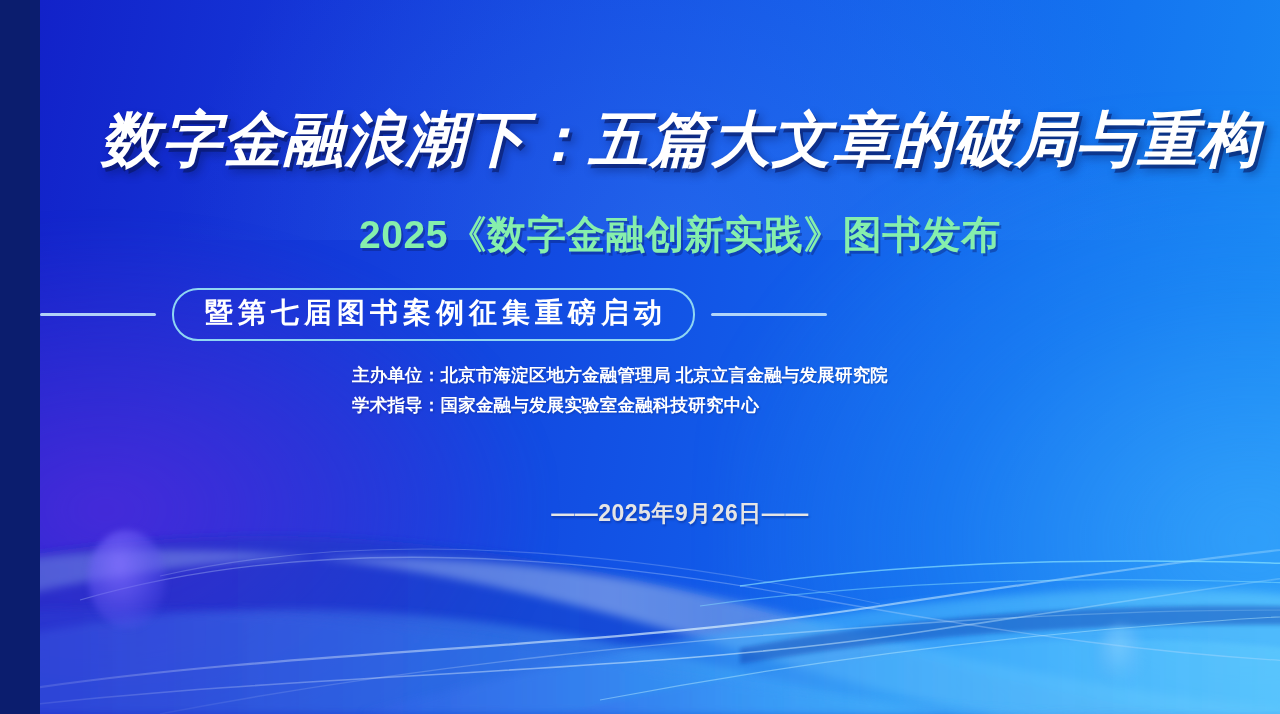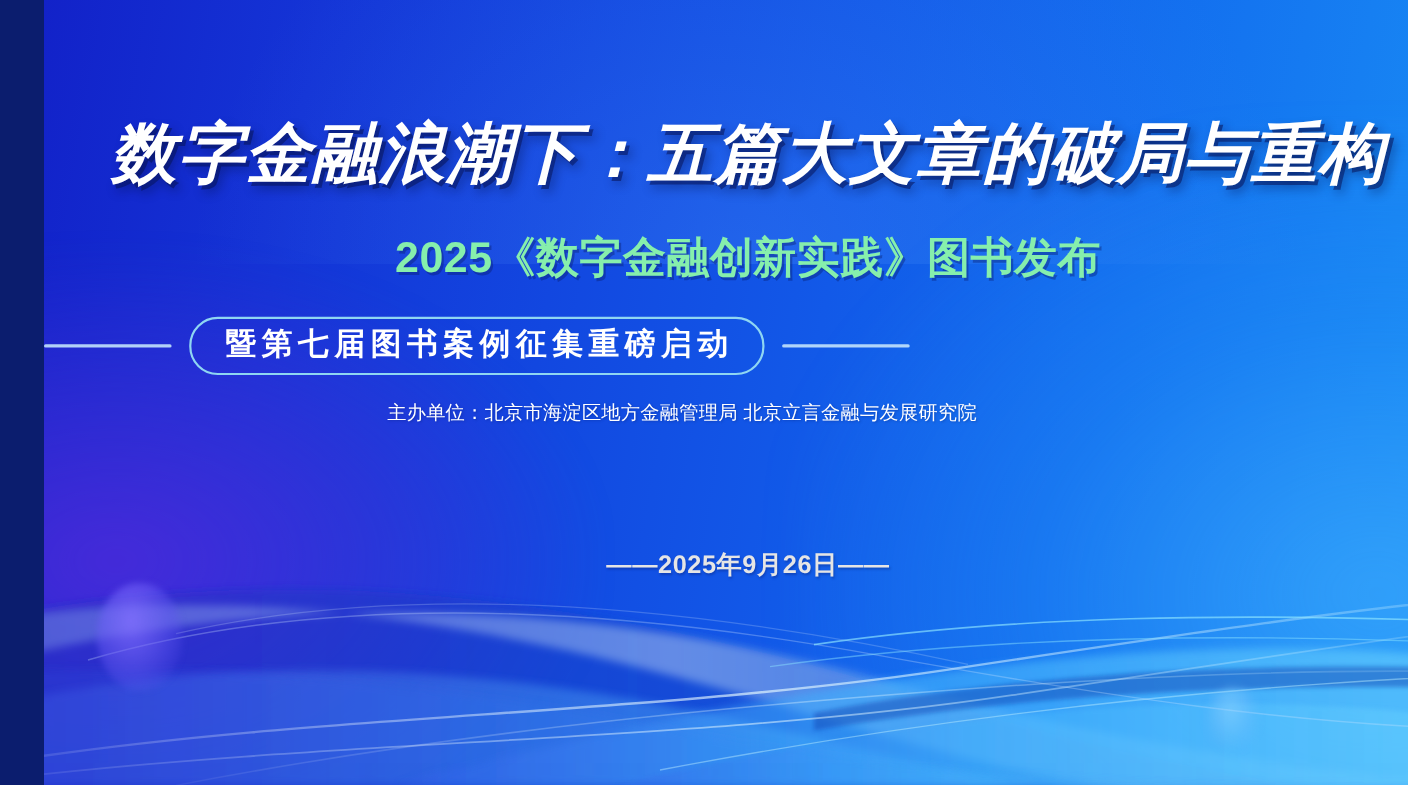--- a/index.html
+++ b/index.html
@@ -148,21 +148,21 @@
     white-space: nowrap;
     text-indent: 5px;
   }
 
   .org-block {
     position: absolute;
     top: 360px; left: 312px;
     text-align: left;
   }
   .org-line {
-    font-weight: normal;
+    font-weight: bold;
     font-size: 17.5px;
     line-height: 30px;
     color: #ffffff;
     white-space: nowrap;
     letter-spacing: 0.2px;
     text-shadow: 1px 1px 2px rgba(10,30,110,0.35);
   }
 
   .date-line {
     position: absolute;
@@ -261,18 +261,19 @@
     <div class="sub-title">2025《数字金融创新实践》图书发布</div>
 
     <div class="badge-row">
       <span class="rule"></span>
       <span class="badge">暨第七届图书案例征集重磅启动</span>
       <span class="rule"></span>
     </div>
 
     <div class="org-block">
       <div class="org-line">主办单位：北京市海淀区地方金融管理局  北京立言金融与发展研究院</div>
+      <div class="org-line">学术指导：国家金融与发展实验室金融科技研究中心</div>
     </div>
 
     <div class="date-line">——2025年9月26日——</div>
 
   </div>
 </div>
 
 </body></html>

